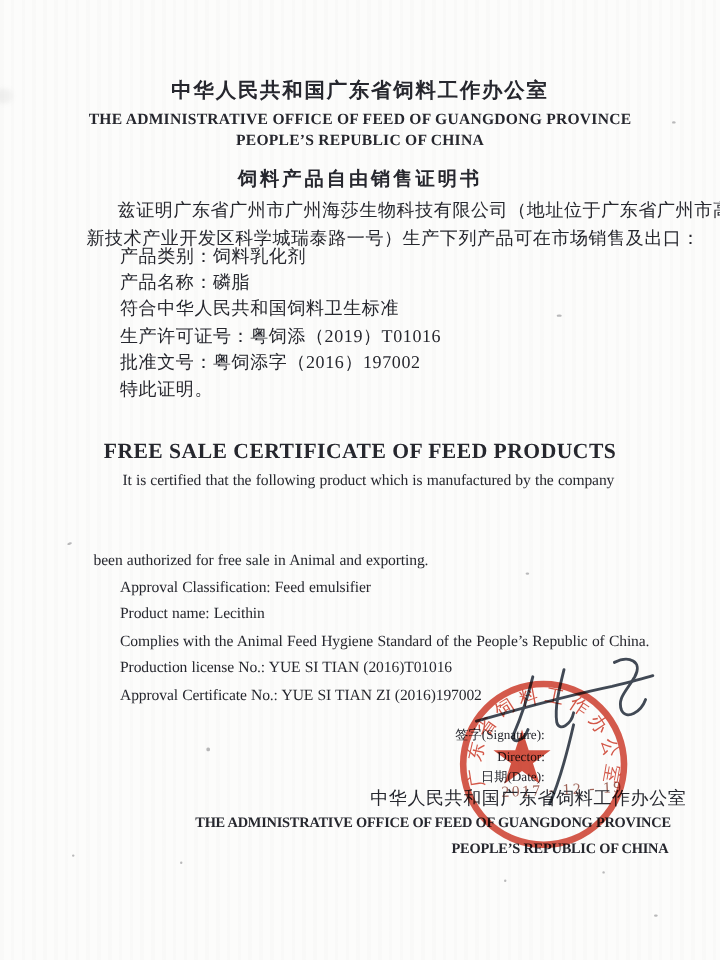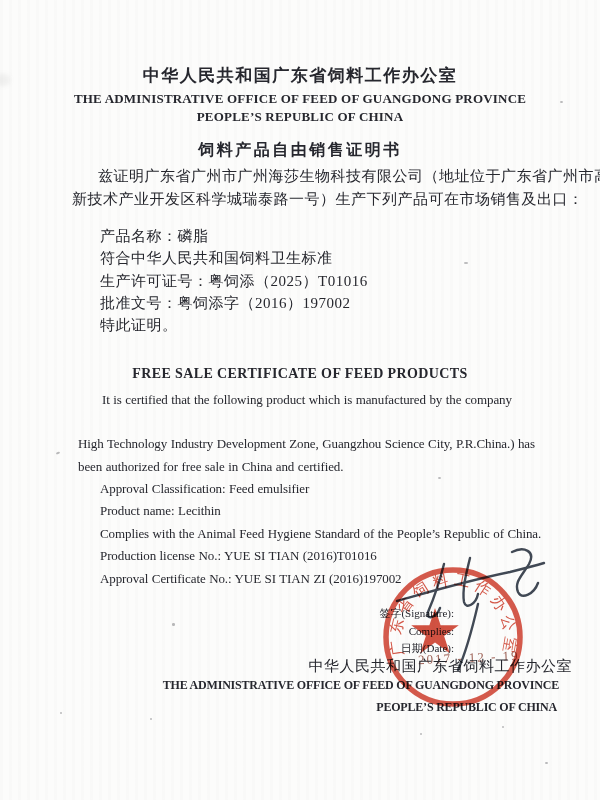--- a/index.html
+++ b/index.html
@@ -11,21 +11,21 @@
     font-family:"Liberation Serif","DejaVu Serif",serif;
     color:#26272e; overflow:hidden;padding-left:44px;
   }
   .ln { position:absolute; white-space:nowrap; line-height:1.15; }
   .cn  { font-size:15px; letter-spacing:0.5px; }
   .en  { font-size:13px; letter-spacing:-0.1px; word-spacing:0.4px; }
   .ctr { left:0; width:600px; text-align:center; }
   .title-cn   { font-size:17px; font-weight:bold; letter-spacing:1.5px; }
   .title-en   { font-size:13px; font-weight:bold; letter-spacing:0.2px; }
   .cert-title { font-size:16px; font-weight:bold; letter-spacing:2.5px; }
-  .heading-en { font-size:14px; font-weight:bold; letter-spacing:0.4px; }
+  .heading-en { font-size:18px; font-weight:bold; letter-spacing:0.4px; }
   .sig-label  { right:190px; font-size:11px; }
   .footer-cn  { right:72px; font-size:15px; letter-spacing:0.5px; }
   .footer-en  { font-size:12px; font-weight:bold; letter-spacing:-0.2px; }
   .date-stamp {
     position:absolute; left:418px; top:650px;
     font-size:13px; letter-spacing:2px; color:rgba(141,72,59,0.85);
     transform:rotate(-2.5deg); white-space:nowrap;
   }
   .seal { position:absolute; left:368px; top:552px; mix-blend-mode:multiply; opacity:0.92; }
   .signature { position:absolute; left:392px; top:546px; mix-blend-mode:multiply; }
@@ -37,39 +37,39 @@
 
 <div class="page">
 
   <div class="ln ctr title-cn" style="top:66px">中华人民共和国广东省饲料工作办公室</div>
   <div class="ln ctr title-en" style="top:92px">THE ADMINISTRATIVE OFFICE OF FEED OF GUANGDONG PROVINCE</div>
   <div class="ln ctr title-en" style="top:110px">PEOPLE’S REPUBLIC OF CHINA</div>
   <div class="ln ctr cert-title" style="top:141px">饲料产品自由销售证明书</div>
 
   <div class="ln cn" style="left:98px;  top:168px">兹证明广东省广州市广州海莎生物科技有限公司（地址位于广东省广州市高</div>
   <div class="ln cn" style="left:72px;  top:191px">新技术产业开发区科学城瑞泰路一号）生产下列产品可在市场销售及出口：</div>
+  <div class="ln cn" style="left:100px; top:206px">产品类别：饲料乳化剂</div>
   <div class="ln cn" style="left:100px; top:228px">产品名称：磷脂</div>
   <div class="ln cn" style="left:100px; top:250px">符合中华人民共和国饲料卫生标准</div>
-  <div class="ln cn" style="left:100px; top:273px">生产许可证号：粤饲添（2025）T01016</div>
+  <div class="ln cn" style="left:100px; top:273px">生产许可证号：粤饲添（2019）T01016</div>
   <div class="ln cn" style="left:100px; top:295px">批准文号：粤饲添字（2016）197002</div>
   <div class="ln cn" style="left:100px; top:317px">特此证明。</div>
 
   <div class="ln ctr heading-en" style="top:366px">FREE SALE CERTIFICATE OF FEED PRODUCTS</div>
 
   <div class="ln en" style="left:102px; top:393px">It is certified that the following product which is manufactured by the company</div>
-  <div class="ln en" style="left:78px;  top:437px">High Technology Industry Development Zone, Guangzhou Science City, P.R.China.) has</div>
-  <div class="ln en" style="left:78px;  top:460px">been authorized for free sale in China and certified.</div>
+  <div class="ln en" style="left:78px;  top:460px">been authorized for free sale in Animal and exporting.</div>
   <div class="ln en" style="left:100px; top:482px">Approval Classification: Feed emulsifier</div>
   <div class="ln en" style="left:100px; top:504px">Product name: Lecithin</div>
   <div class="ln en" style="left:100px; top:527px">Complies with the Animal Feed Hygiene Standard of the People’s Republic of China.</div>
   <div class="ln en" style="left:100px; top:549px">Production license No.: YUE SI TIAN (2016)T01016</div>
   <div class="ln en" style="left:100px; top:572px">Approval Certificate No.: YUE SI TIAN ZI (2016)197002</div>
 
   <div class="ln sig-label" style="top:607px">签字(Signature):</div>
-  <div class="ln sig-label" style="top:625px">Complies:</div>
+  <div class="ln sig-label" style="top:625px">Director:</div>
   <div class="ln sig-label" style="top:642px">日期(Date):</div>
   <div class="date-stamp">2017 - 12 - 19</div>
 
   <div class="ln footer-cn" style="top:658px">中华人民共和国广东省饲料工作办公室</div>
   <div class="ln footer-en" style="right:85px; top:679px">THE ADMINISTRATIVE OFFICE OF FEED OF GUANGDONG PROVINCE</div>
   <div class="ln footer-en" style="right:87px; top:701px">PEOPLE’S REPUBLIC OF CHINA</div>
 
   <svg class="seal" width="170" height="170" viewBox="0 0 170 170">
     <circle cx="85" cy="85" r="67" fill="none" stroke="#cf3a28" stroke-width="5.5" opacity="0.9"></circle>
     <path id="sealArc" d="M 36.1,102.8 A 52,52 0 1 1 133.9,102.8" fill="none"></path>

